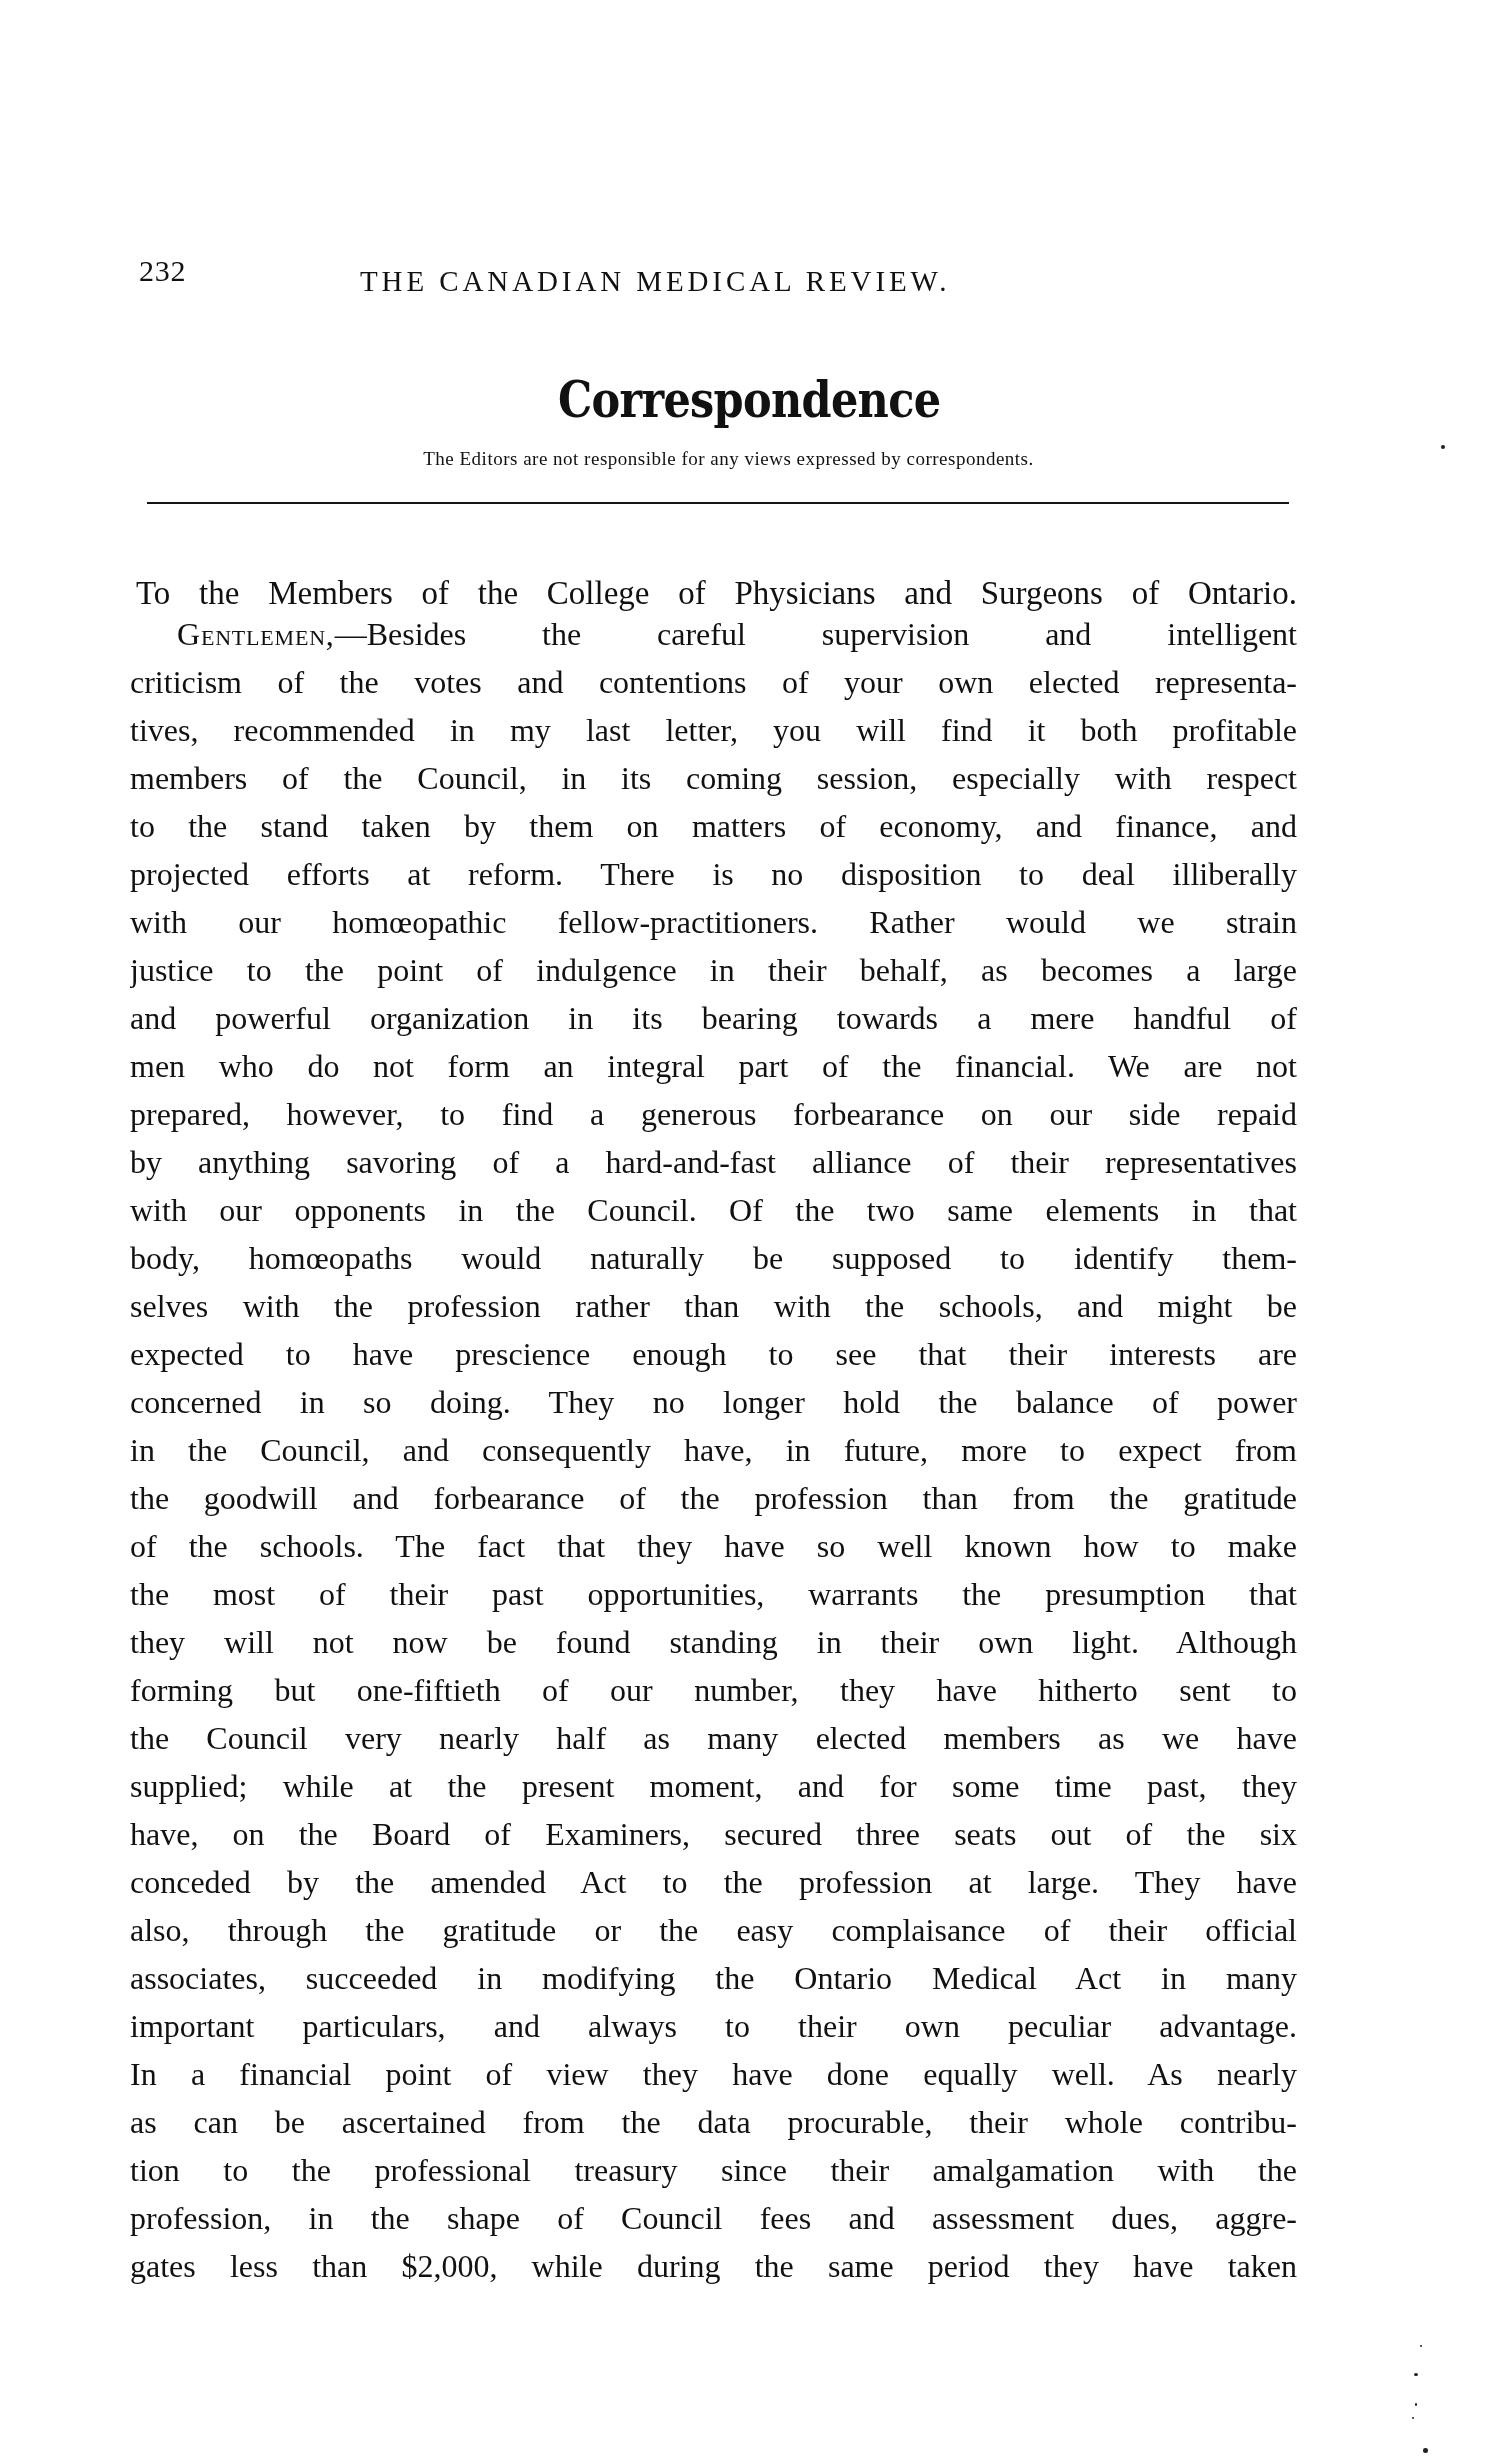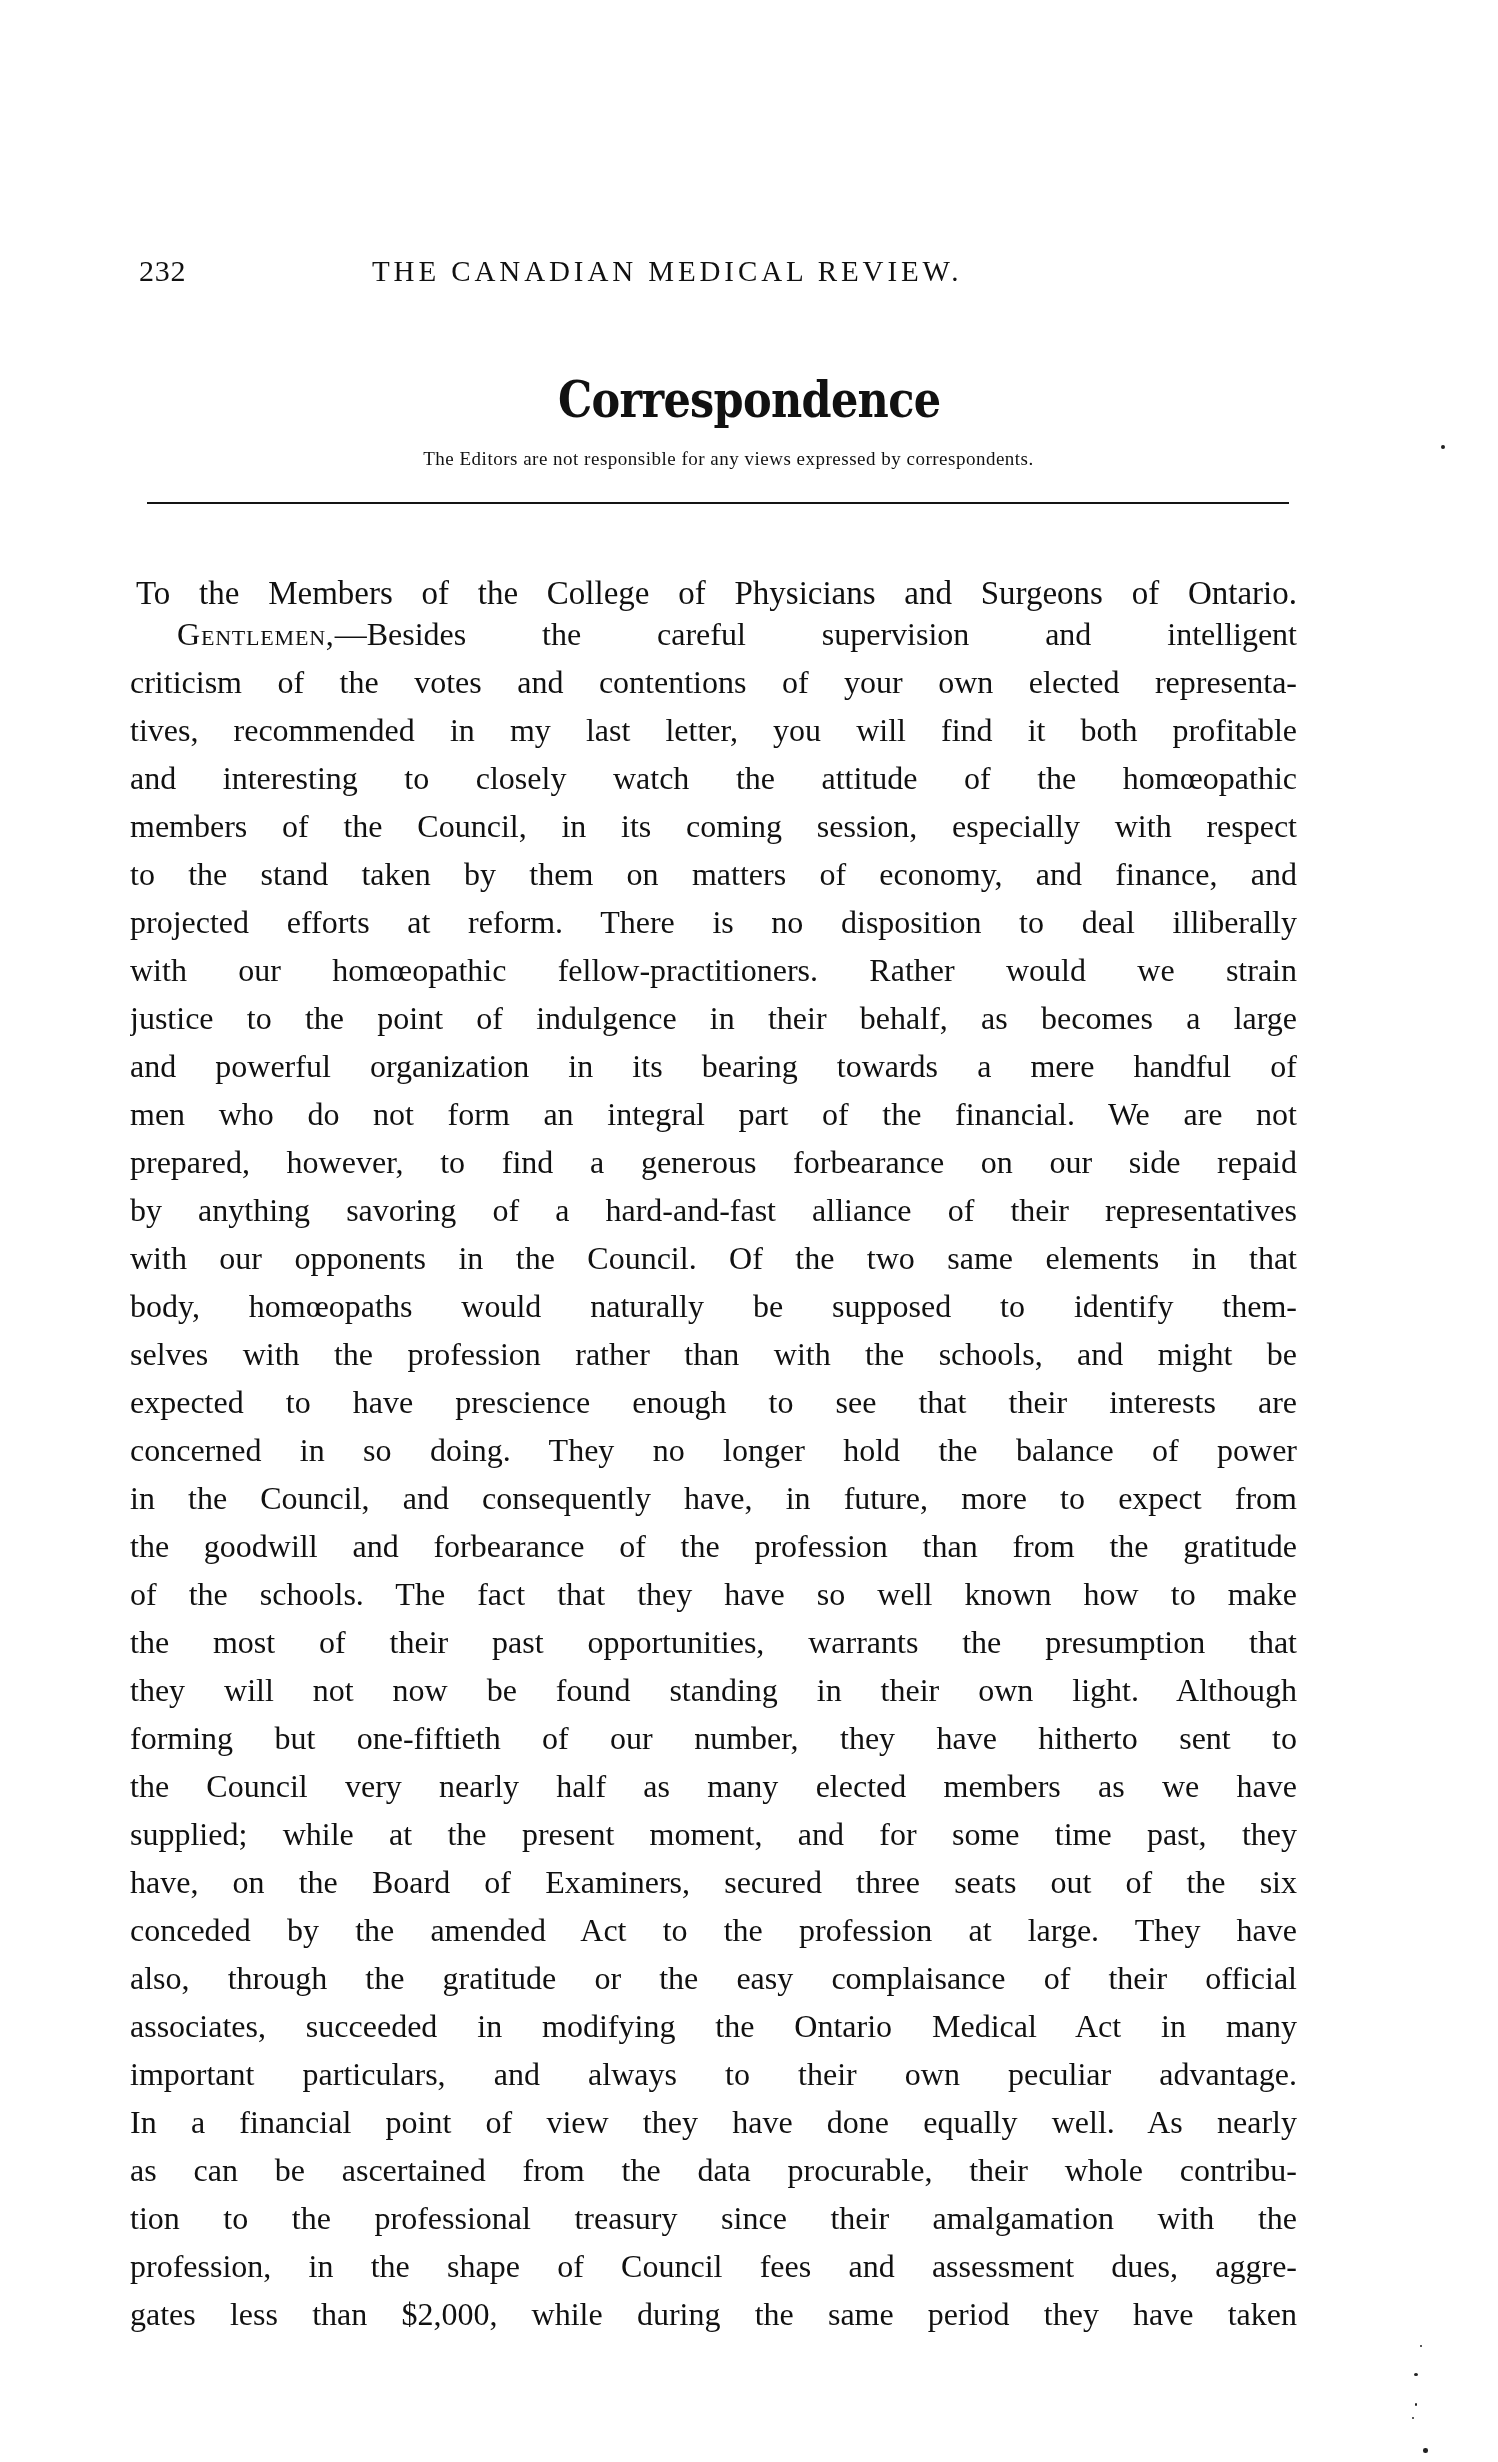--- a/index.html
+++ b/index.html
@@ -21,27 +21,26 @@
   .page-number {
     left: 139px;
     top: 253px;
     font-size: 30px;
     line-height: 36px;
     letter-spacing: 0.8px;
     text-align: right;
   }
   .running-head {
     left: 360px;
-    top: 253px;
+    top: 263px;
     width: 679px;
     font-size: 29px;
     line-height: 36px;
     letter-spacing: 3.9px;
     white-space: nowrap;
-    margin-left: 12px;
   }
 
   
   .section-title {
     left: 0;
     width: 1498px;
     top: 368px;
     text-align: center;
     font-family: "DejaVu Serif", "Liberation Serif", serif;
     font-weight: bold;
@@ -119,21 +118,20 @@
 <div class="abs section-title">Correspondence</div>
 <div class="abs section-subtitle">The Editors are not responsible for any views expressed by correspondents.</div>
 <div class="abs section-rule"></div>
 
 <div class="abs salutation">To the Members of the College of Physicians and Surgeons of Ontario.</div>
 
 <div class="abs body-text">
   <div class="body-line first"><span class="small-caps">Gentlemen,</span><span>—Besides the careful supervision and intelligent</span></div>
   <div class="body-line">criticism of the votes and contentions of your own elected representa-</div>
   <div class="body-line">tives, recommended in my last letter, you will find it both profitable</div>
-  <div class="body-line">and interesting to closely watch the attitude of the homœopathic</div>
   <div class="body-line">members of the Council, in its coming session, especially with respect</div>
   <div class="body-line">to the stand taken by them on matters of economy, and finance, and</div>
   <div class="body-line">projected efforts at reform.  There is no disposition to deal illiberally</div>
   <div class="body-line">with our homœopathic fellow-practitioners.  Rather would we strain</div>
   <div class="body-line">justice to the point of indulgence in their behalf, as becomes a large</div>
   <div class="body-line">and powerful organization in its bearing towards a mere handful of</div>
   <div class="body-line">men who do not form an integral part of the financial.  We are not</div>
   <div class="body-line">prepared, however, to find a generous forbearance on our side repaid</div>
   <div class="body-line">by anything savoring of a hard-and-fast alliance of their representatives</div>
   <div class="body-line">with our opponents in the Council.  Of the two same elements in that</div>

